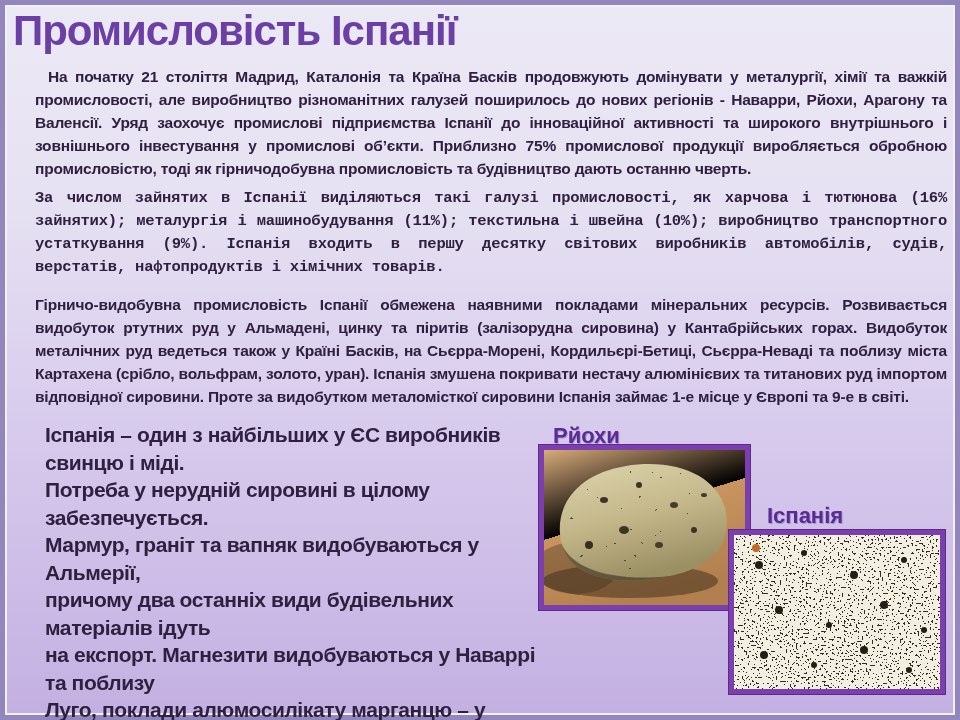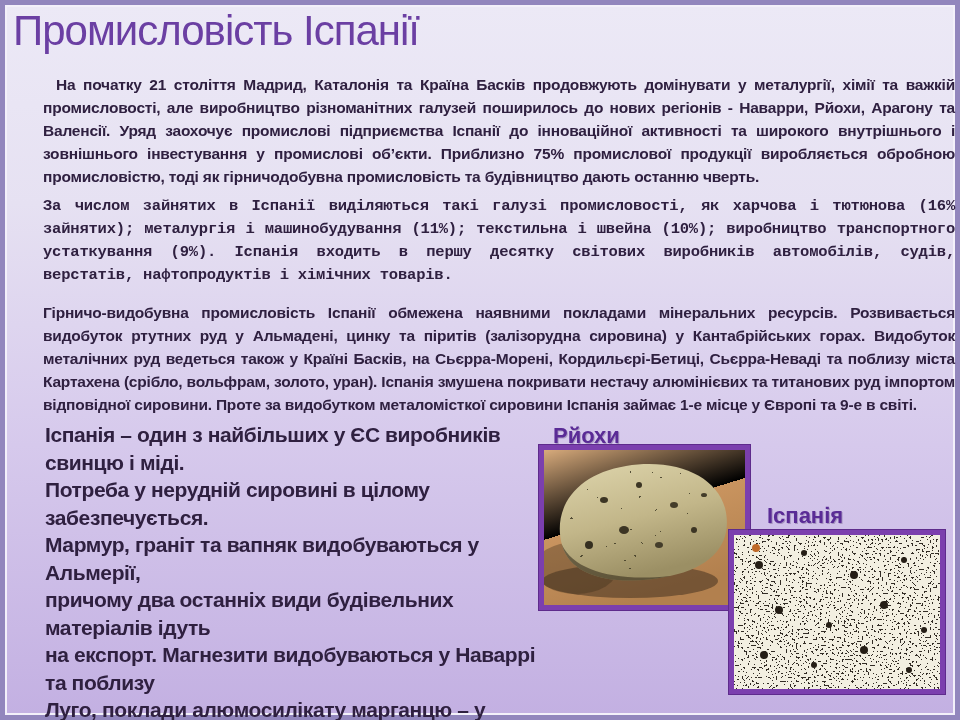--- a/index.html
+++ b/index.html
@@ -11,28 +11,28 @@
   .slide {
     position: absolute; inset: 0;
     width: 950px; height: 710px;
     border: 5px solid #9286bd;
     box-shadow: inset 0 0 0 2px #f3f0fa;
     background: linear-gradient(180deg, #ece9f6 0%, #e6e1f2 28%, #d6c9ec 62%, #c3b0e2 100%);
   }
   .title {
     position: absolute; left: 8px; top: 2px;
     margin: 0;
-    font-size: 42px; font-weight: normal;
+    font-size: 42px; font-weight: bold;
     color: #6b3fa3;
     letter-spacing: -1px;
     white-space: nowrap;
   }
   .para {
     position: absolute; left: 30px; width: 912px;
-    margin: 8px;
+    margin: 0;
     font-size: 15.5px; font-weight: bold;
     letter-spacing: -0.2px;
     line-height: 23px;
     color: #2f2040;
     text-align: justify;
   }
   .p1 { top: 60px; text-indent: 13px; }
   .p2 { top: 182px; font-family: Liberation Mono, monospace; }
   .p3 { top: 288px; }
   .leftcol {

